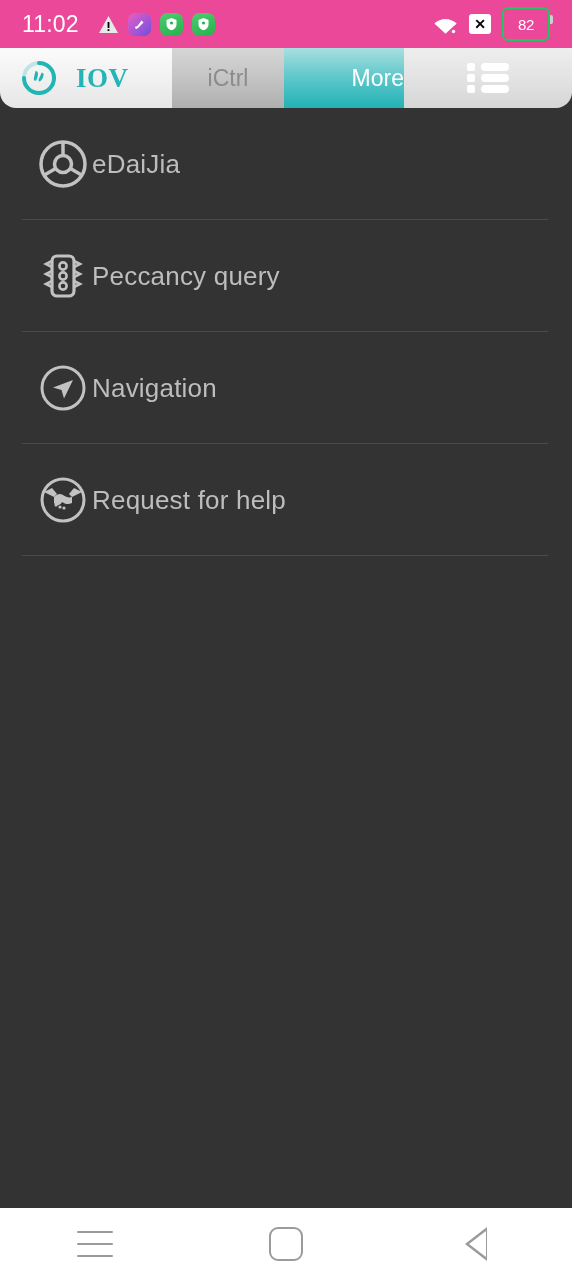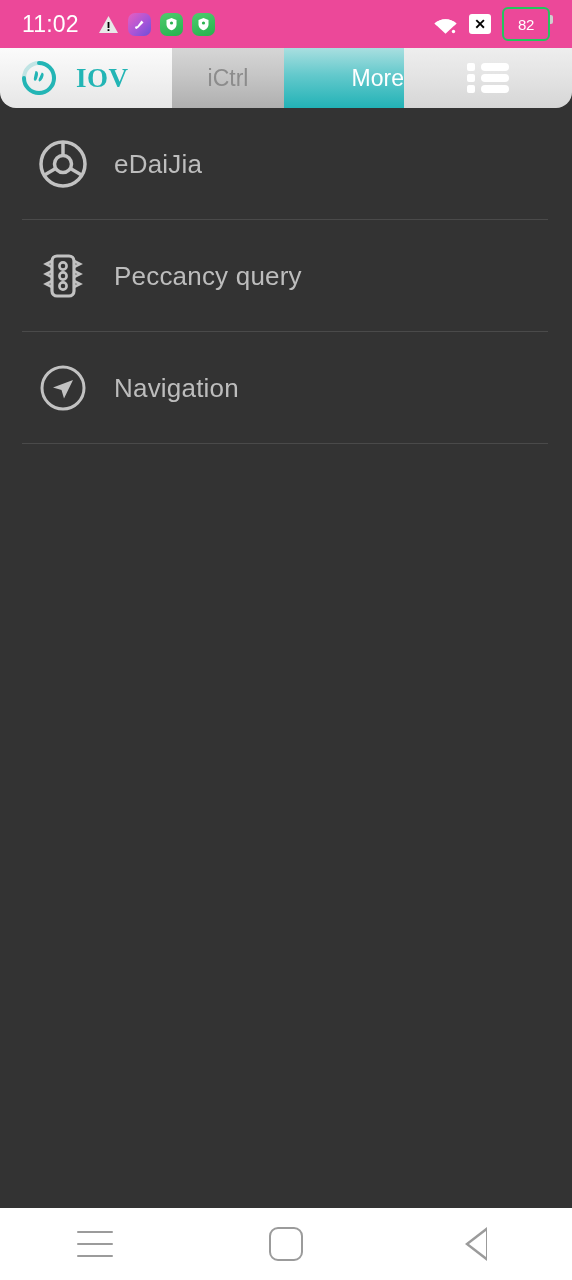--- a/index.html
+++ b/index.html
@@ -90,21 +90,21 @@
   }
   .row .sep{
     position:absolute; left:22px; right:24px; bottom:0; height:1px;
     background:#4a4a4a;
   }
   .row-icon{
     width:58px; height:58px; flex:none;
     display:flex; align-items:center; justify-content:center;
   }
   .row-label{
-    margin-left:22px; font-size:26px; color:#bdbdbd; letter-spacing:.2px;
+    font-size:26px; color:#bdbdbd; letter-spacing:.2px;
   }
   .row:nth-child(2) .row-label{ }
 
   
   .navbar{
     position:absolute; bottom:0; left:0; width:572px; height:72px;
     background:#ffffff; display:flex; align-items:center;
   }
   .nav-btn{ flex:1; display:flex; align-items:center; justify-content:center; }
   .nav-recents{ width:36px; height:26px; display:flex; flex-direction:column; justify-content:space-between; }
@@ -262,20 +262,36 @@
       <span class="row-icon">
         <svg width="52" height="52" viewBox="0 0 52 52">
           <circle cx="26" cy="26" r="21" stroke="#c2c2c2" stroke-width="3" fill="none"></circle>
           <path d="M36 18 L16 25.5 L24.5 28 L27 36.5 Z" fill="#c2c2c2"></path>
         </svg>
       </span>
       <span class="row-label">Navigation</span>
       <span class="sep"></span>
     </div>
 
+    <div class="row">
+      <span class="row-icon">
+        <svg width="56" height="56" viewBox="0 0 56 56">
+          <path d="M7 28 A21 21 0 0 0 49 28" stroke="#c2c2c2" stroke-width="3" fill="none"></path>
+          <path d="M49 28 A21 21 0 0 0 7 28" stroke="#c2c2c2" stroke-width="3" fill="none"></path>
+          <path d="M9 20 L17 16 L22 22 L19 25 Z" fill="#c2c2c2"></path>
+          <path d="M47 20 L39 16 L34 22 L37 25 Z" fill="#c2c2c2"></path>
+          <path d="M19 25 C22 22 25 21 28 23 C31 25 34 26 37 25 L37 31 C33 33 30 32 27 30 C25 34 21 34 19 31 Z" fill="#c2c2c2"></path>
+          <circle cx="21" cy="33" r="1.6" fill="#c2c2c2"></circle>
+          <circle cx="25" cy="35" r="1.6" fill="#c2c2c2"></circle>
+          <circle cx="29" cy="36" r="1.6" fill="#c2c2c2"></circle>
+        </svg>
+      </span>
+      <span class="row-label">Request for help</span>
+      <span class="sep"></span>
+    </div>
 
   </div>
 
   <div class="navbar">
     <div class="nav-btn">
       <span class="nav-recents">
           <i></i>
           <i></i>
           <i></i>
         </span>

